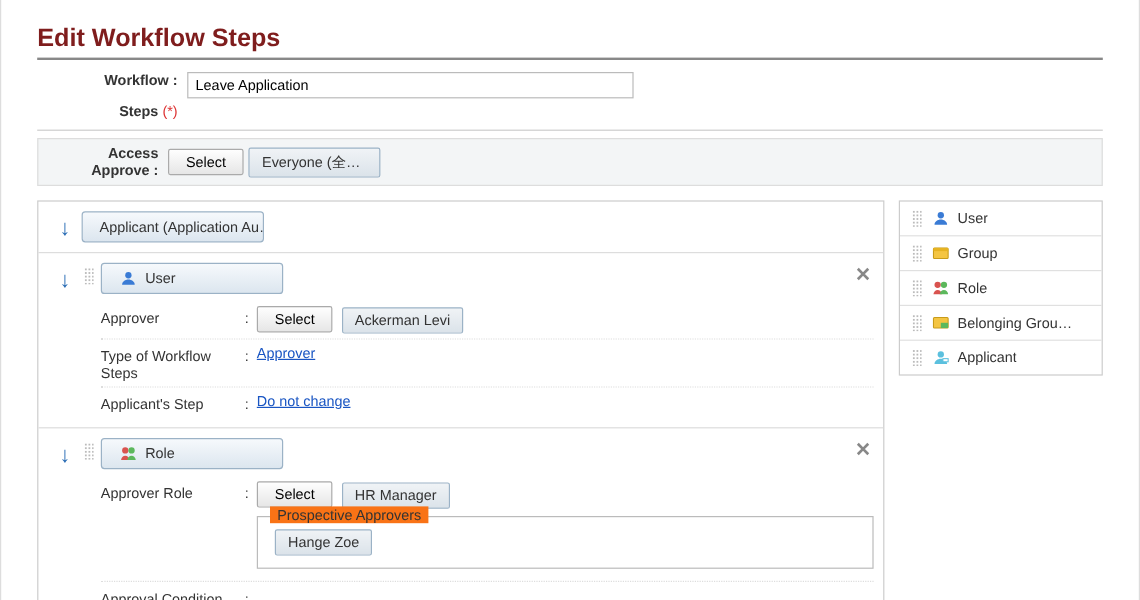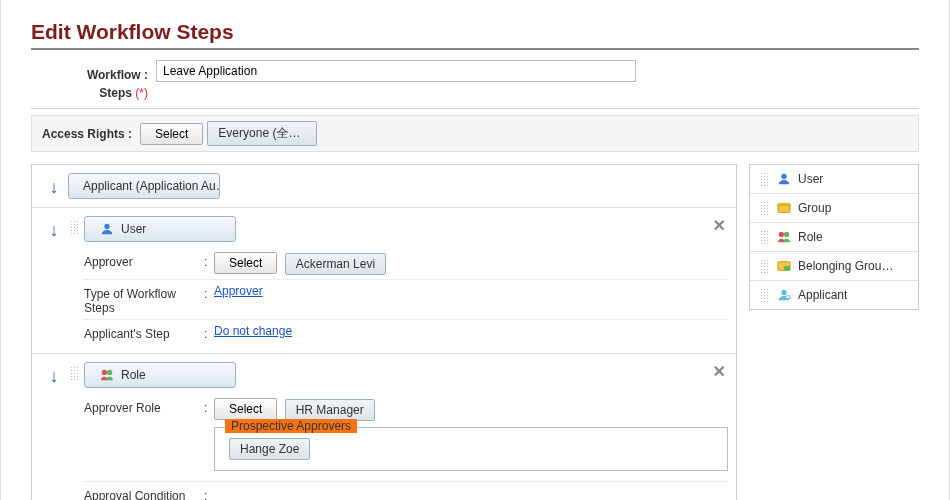--- a/index.html
+++ b/index.html
@@ -28,37 +28,37 @@
     color: #7f1d1d;
     margin: 8px 0 4px 0;
   }
   hr.thick {
     border: none;
     border-top: 2px solid #888;
     margin: 0 0 8px 0;
   }
   .form-row {
     display: flex;
-    align-items: flex-end;
+    align-items: flex-start;
     padding: 2px 0;
   }
   .form-label {
     width: 125px;
     text-align: right;
     font-weight: bold;
     color: #333;
     padding-right: 8px;
   }
   .form-label .req { color: #d33; font-weight: normal; }
   .text-input {
     height: 22px;
     border: 1px solid #bbb;
     padding: 2px 6px;
     font-size: 12px;
-    width: 480px;
+    width: 372px;
   }
   hr.thin {
     border: none;
     border-top: 1px solid #ccc;
     margin: 6px 0;
   }
   .access-row {
     background: #f3f5f6;
     border: 1px solid #ddd;
     padding: 5px 8px;
@@ -262,21 +262,21 @@
     <div class="form-row">
       <div class="form-label">
         <span>Steps</span>
         <span class="req">(*)</span>
       </div>
     </div>
 
     <hr class="thin">
 
     <div class="access-row">
-      <div class="label">Access Rights :</div>
+      <div class="label">Access Approve :</div>
       <button class="btn-select">Select</button>
       <span class="chip">Everyone (全ユー…</span>
     </div>
 
     <div class="main-area">
 
       <div class="steps-panel">
 
         <div class="step-block">
           <div class="arrow-col">

